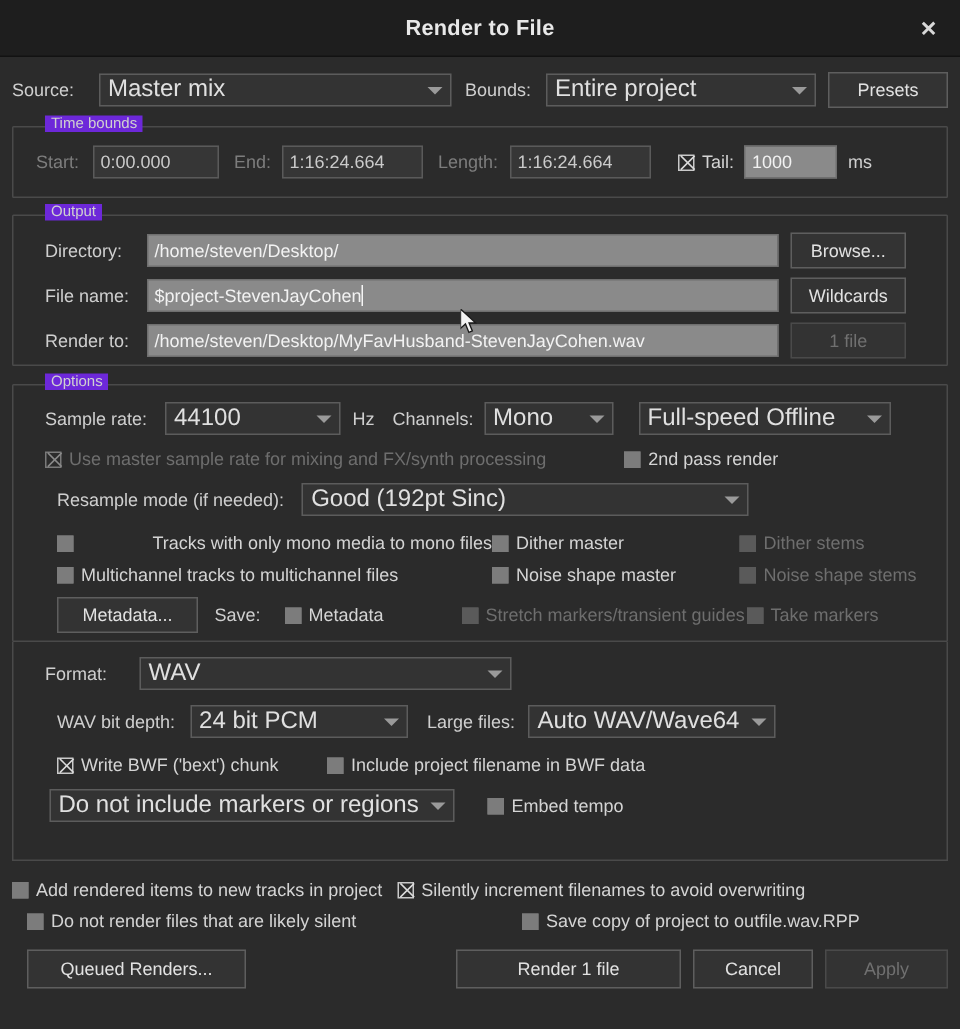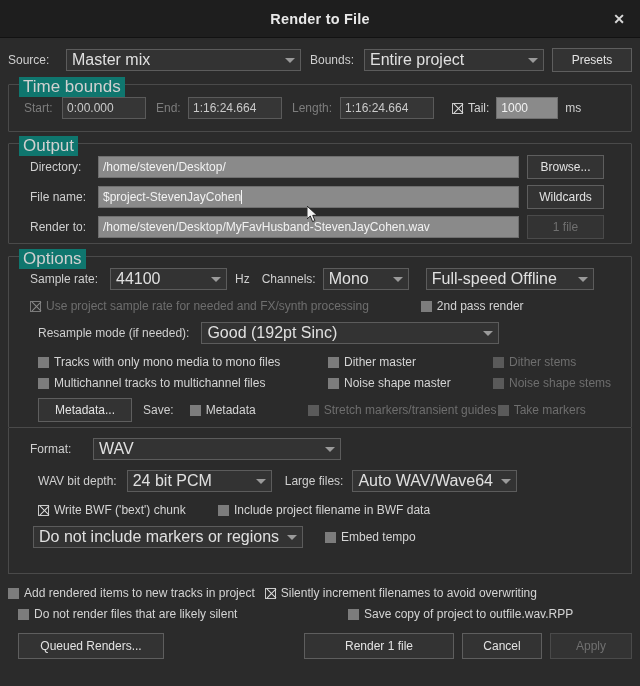--- a/index.html
+++ b/index.html
@@ -51,24 +51,24 @@
   
   .group {
     border: 1px solid #4a4a4a;
     border-radius: 1px;
     position: relative;
     margin-top: 12px;
     padding: 10px 9px 9px 9px;
   }
   .group > .legend {
     position: absolute;
-    top: -8px; left: 10px;
-    background: #0f766e;
+    top: -8px; left: 21px;
+    background: #6d28d9;
     padding: 0 4px;
-    font-size: 17px;
+    font-size: 10px;
     color: #d0d0d0;
   }
 
   
   .field {
     background: #8a8a8a;
     border: 1px solid #6f6f6f;
     color: #f2f2f2;
     height: 22px;
     line-height: 20px;
@@ -277,38 +277,38 @@
       </div>
       <div class="ddl" style="width:168px; margin-left:17px;">
         <span>Full-speed Offline</span>
         <span class="arrow"></span>
       </div>
     </div>
 
     <div class="row" style="margin-top:9px;">
       <div class="cb checked disabled" style="margin-left:12px;">
         <span class="box"></span>
-        <span class="txt">Use project sample rate for needed and FX/synth processing</span>
+        <span class="txt">Use master sample rate for mixing and FX/synth processing</span>
       </div>
       <div class="cb" style="margin-left:52px;">
         <span class="box"></span>
         <span class="txt">2nd pass render</span>
       </div>
     </div>
 
     <div class="row" style="margin-top:9px;">
       <div class="lbl" style="padding-left:20px;">Resample mode (if needed):</div>
       <div class="ddl" style="width:298px; margin-left:12px;">
         <span>Good (192pt Sinc)</span>
         <span class="arrow"></span>
       </div>
     </div>
 
     <div class="row" style="margin-top:11px;">
-      <div class="cb" style="margin-left:20px; width:290px;">
+      <div class="cb" style="margin-left:20px; width:290px;justify-content:space-between;">
         <span class="box"></span>
         <span class="txt">Tracks with only mono media to mono files</span>
       </div>
       <div class="cb" style="width:165px;">
         <span class="box"></span>
         <span class="txt">Dither master</span>
       </div>
       <div class="cb disabled">
         <span class="box"></span>
         <span class="txt">Dither stems</span>

